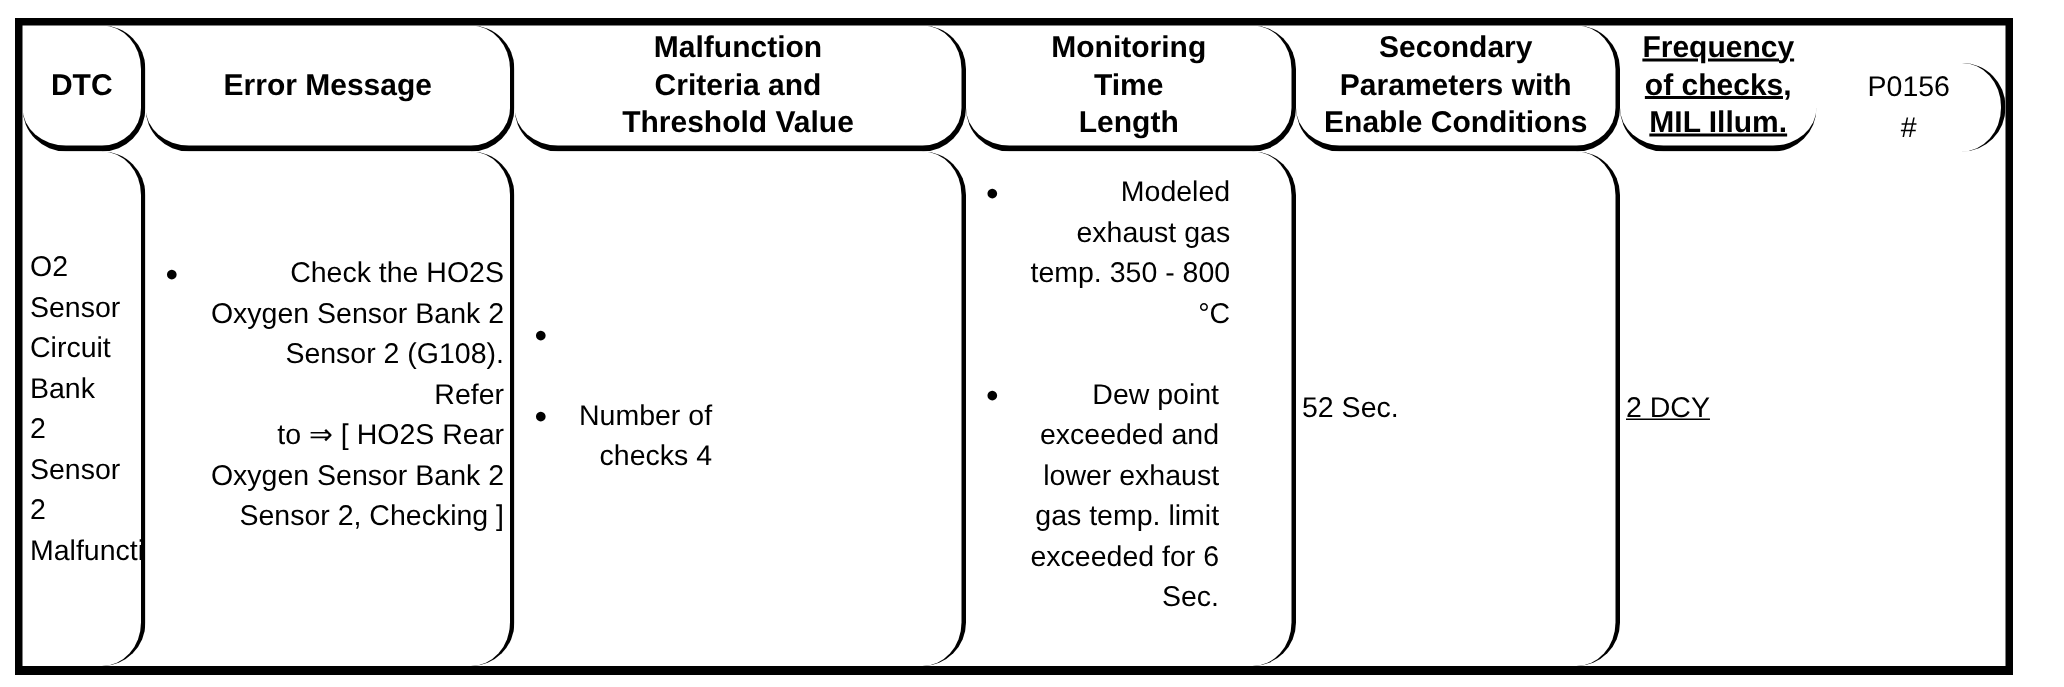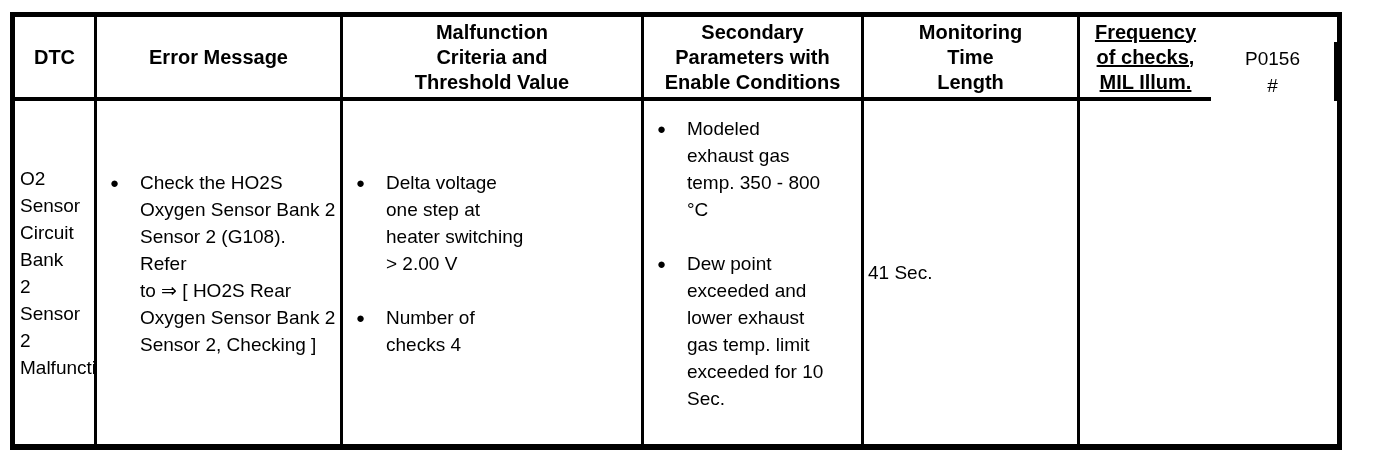--- a/index.html
+++ b/index.html
@@ -17,21 +17,21 @@
     left: 10px; top: 12px;
     width: 1332px; height: 438px;
     border: 5px solid #000000;
     border-bottom-width: 6px;
     background: #ffffff;
     display: grid;
     grid-template-columns: 82px 246px 301px 220px 216px 131px 1fr;
     grid-template-rows: 84px 1fr;
   }
 
-  .cell { border-right: 3px solid #000000; overflow: hidden; }
+  .cell { border-right: 3px solid #000000; overflow: hidden; border-radius: 29px; }
   .cell.last { border-right: none; text-decoration: underline; }
 
   .header-cell {
     border-bottom: 4px solid #000000;
     display: flex; align-items: center; justify-content: center;
     text-align: center;
     font-weight: bold;
     font-size: 20px;
     line-height: 25px;
     white-space: pre-line;
@@ -52,43 +52,43 @@
   }
   .bullet-cell {
     padding: 0 4px 18px 13px;
   }
   .bullet-item { display: flex; align-items: flex-start; }
   .bullet-item + .bullet-item { margin-top: 27px; }
   .bullet-glyph {
     flex: 0 0 30px; width: 30px;
     font-size: 15px; line-height: 27px;
   }
-  .bullet-text { white-space: pre-line; }
+  .bullet-text { white-space: pre-line; text-align: right; }
 
   .cell-plain {
     padding-left: 4px; padding-right: 2px; white-space: pre-line;
   }
 </style>
 </head>
 <body>
 
 <div class="page">
   <div class="dtc-table">
 
     <div class="cell header-cell">DTC</div>
     <div class="cell header-cell">Error Message</div>
     <div class="cell header-cell">Malfunction
 Criteria and
 Threshold Value</div>
+    <div class="cell header-cell">Monitoring
+Time
+Length</div>
     <div class="cell header-cell">Secondary
 Parameters with
 Enable Conditions</div>
-    <div class="cell header-cell">Monitoring
-Time
-Length</div>
     <div class="cell last header-cell">Frequency
 of checks,
 MIL Illum.</div>
 
     <div class="cell body-cell cell-dtc">P0156
 #</div>
 
     <div class="cell body-cell cell-error">O2 Sensor Circuit
 Bank 2 Sensor 2
 Malfunction</div>
@@ -101,24 +101,20 @@
 Sensor 2 (G108). Refer
 to ⇒ [ HO2S Rear
 Oxygen Sensor Bank 2
 Sensor 2, Checking ]</span>
       </div>
     </div>
 
     <div class="cell body-cell bullet-cell">
       <div class="bullet-item">
         <span class="bullet-glyph">●</span>
-        <span class="bullet-text">Delta voltage
-one step at
-heater switching
-&gt; 2.00 V</span>
       </div>
       <div class="bullet-item">
         <span class="bullet-glyph">●</span>
         <span class="bullet-text">Number of
 checks 4</span>
       </div>
     </div>
 
     <div class="cell body-cell bullet-cell">
       <div class="bullet-item">
@@ -127,22 +123,23 @@
 exhaust gas
 temp. 350 - 800
 °C</span>
       </div>
       <div class="bullet-item">
         <span class="bullet-glyph">●</span>
         <span class="bullet-text">Dew point
 exceeded and
 lower exhaust
 gas temp. limit
-exceeded for 10
+exceeded for 6
 Sec.</span>
       </div>
     </div>
 
-    <div class="cell body-cell cell-plain">41 Sec.</div>
+    <div class="cell body-cell cell-plain">52 Sec.</div>
 
+    <div class="cell last body-cell cell-plain">2 DCY</div>
 
   </div>
 </div>
 
 </body></html>

